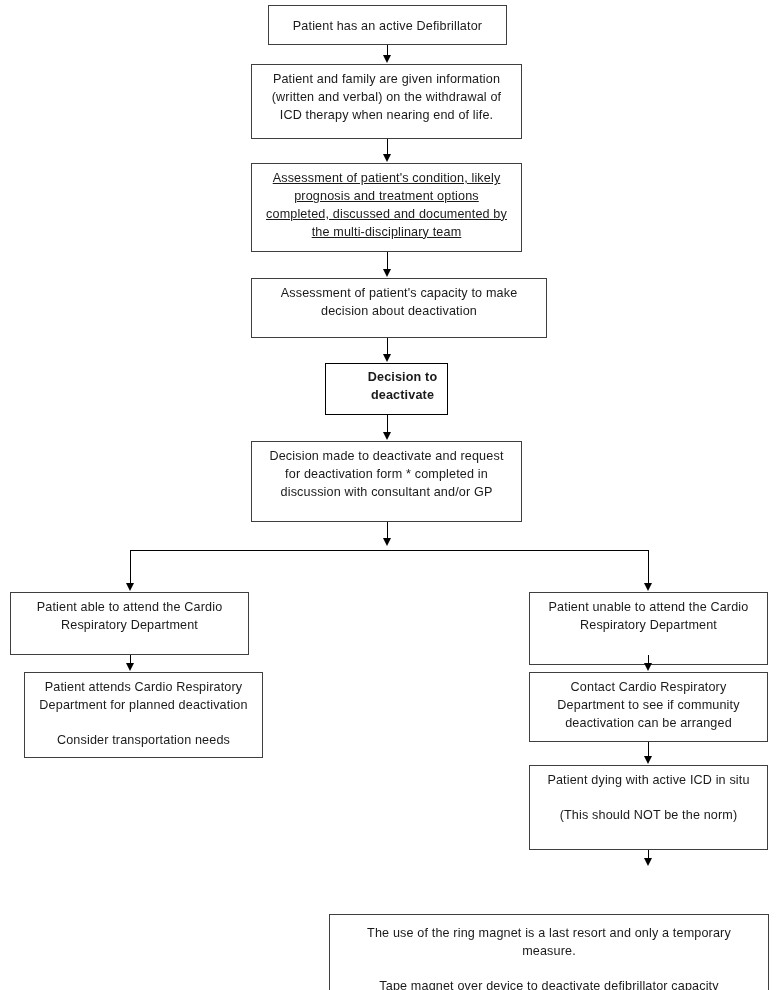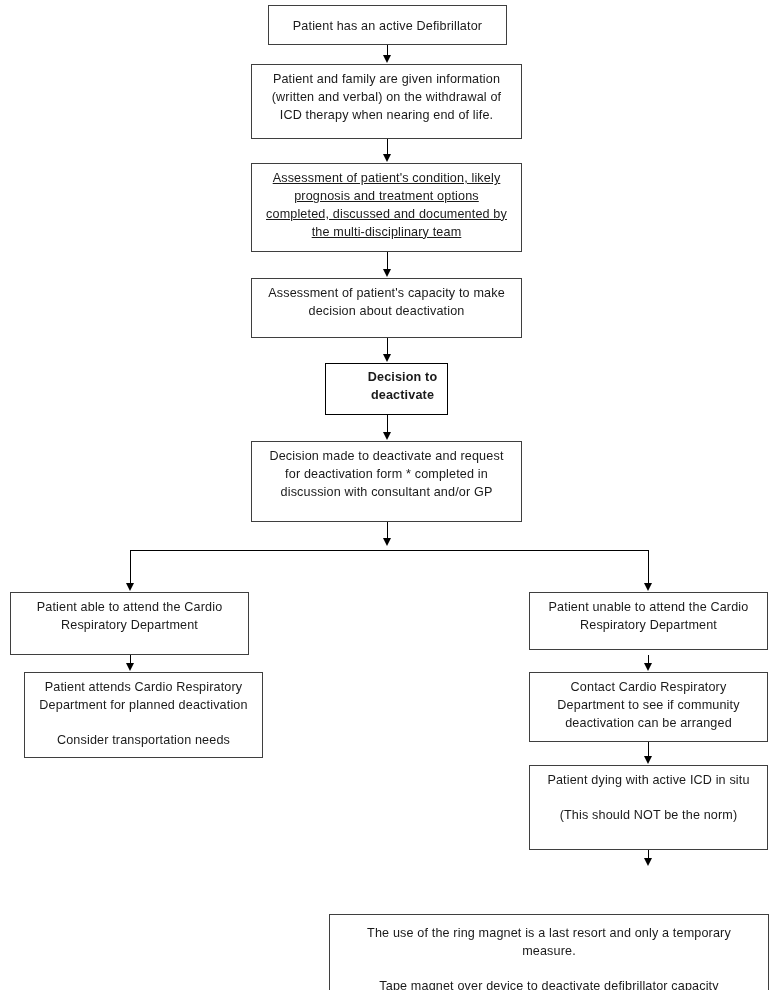--- a/index.html
+++ b/index.html
@@ -95,21 +95,21 @@
   <div class="node" style="left:251px; top:163px; width:271px; height:89px;text-decoration:underline;">
     <span class="txt">Assessment of patient's condition, likely
 prognosis and treatment options
 completed, discussed and documented by
 the multi-disciplinary team</span>
   </div>
 
   <div class="vline" style="left:387px; top:252px; height:18px;"></div>
   <div class="arrowhead" style="left:383px; top:269px;"></div>
 
-  <div class="node" style="left:251px; top:278px; width:271px; height:60px;">
+  <div class="node" style="left:251px; top:278px; width:296px; height:60px;">
     <span class="txt">Assessment of patient's capacity to make
 decision about deactivation</span>
   </div>
 
   <div class="vline" style="left:387px; top:338px; height:17px;"></div>
   <div class="arrowhead" style="left:383px; top:354px;"></div>
 
   <div class="node bold" style="left:325px; top:363px; width:123px; height:52px; border-width:1.6px; border-color:#000000;padding-left:39px;">
     <span class="txt">Decision to
 deactivate</span>
@@ -140,21 +140,21 @@
   <div class="vline" style="left:130px; top:655px; height:10px;"></div>
   <div class="arrowhead" style="left:126px; top:663px;"></div>
 
   <div class="node" style="left:24px; top:672px; width:239px; height:86px;">
     <span class="txt">Patient attends Cardio Respiratory
 Department for planned deactivation</span>
     <span class="gap"></span>
     <span class="txt">Consider transportation needs</span>
   </div>
 
-  <div class="node" style="left:529px; top:592px; width:239px; height:58px;">
+  <div class="node" style="left:529px; top:592px; width:239px; height:73px;">
     <span class="txt">Patient unable to attend the Cardio
 Respiratory Department</span>
   </div>
 
   <div class="vline" style="left:648px; top:655px; height:10px;"></div>
   <div class="arrowhead" style="left:644px; top:663px;"></div>
 
   <div class="node" style="left:529px; top:672px; width:239px; height:70px;">
     <span class="txt">Contact Cardio Respiratory
 Department to see if community

